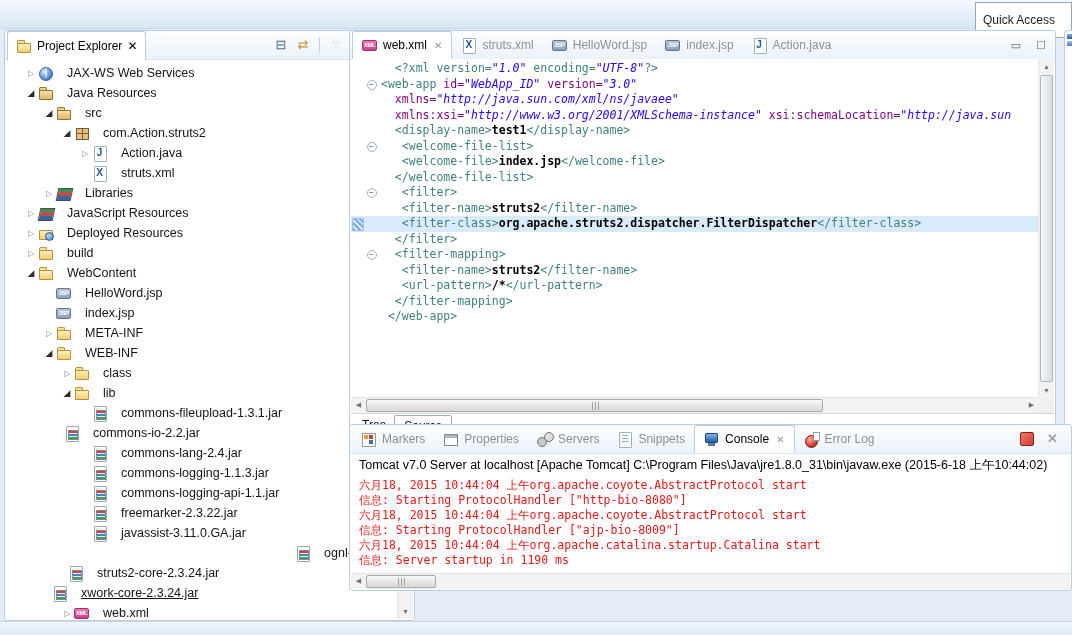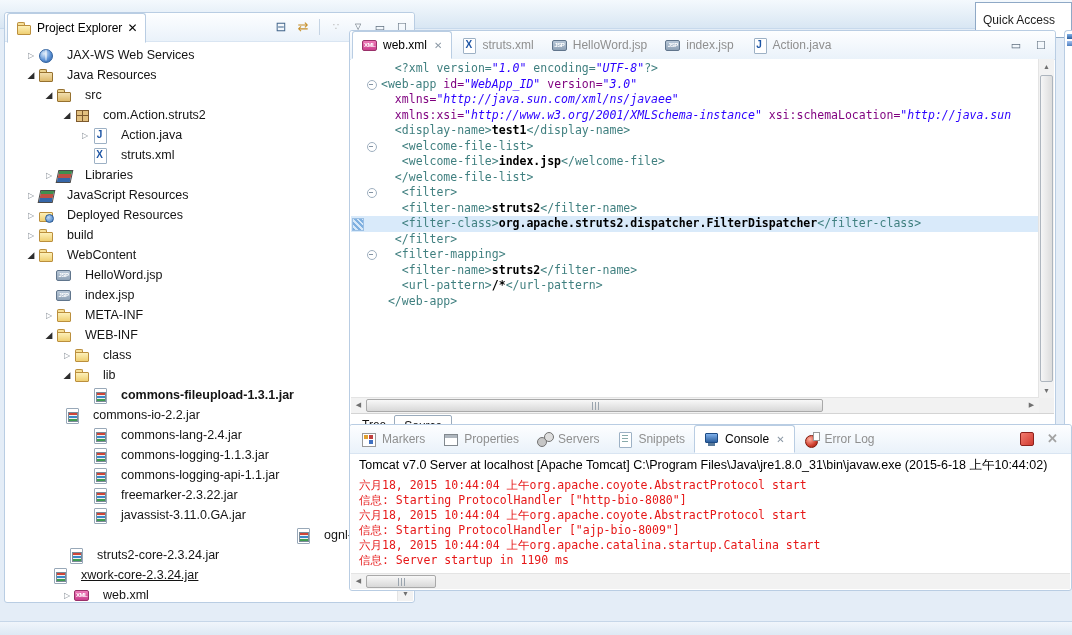--- a/index.html
+++ b/index.html
@@ -24,21 +24,21 @@
   .vtab .close{color:#8b98a5;font-size:10px;margin-left:2px}
   .tool{font-size:11px;color:#50636f;width:16px;text-align:center;line-height:26px}
   .collapse-all-icon{color:#44678c;font-size:13px}
   .link-with-editor-icon{color:#c8922e;font-size:13px}
   .view-menu-dots-icon{color:#b9b9b9;font-size:10px}
   .view-menu-arrow-icon{font-size:8px;color:#55606a}
   .minimize-icon,.maximize-icon{color:#5f6f7f}
   .sep{width:1px;height:16px;background:#c5d4e4;margin:0 2px;align-self:center}
 
   
-  .pe-panel{left:4px;top:12px;width:411px;height:591px}
+  .pe-panel{left:4px;top:30px;width:411px;height:591px}
   .pe-tab{position:absolute;left:2px;top:0;height:28px;display:flex;align-items:center;gap:5px;
           padding:0 8px;background:#fff;border:1px solid #b9cde3;border-bottom:1px solid #fff;
           border-radius:3px 3px 0 0;font-size:12px;color:#000}
   .pe-tools{position:absolute;right:4px;top:0;height:27px;display:flex;align-items:center;gap:6px}
   .pe-tree{position:absolute;left:1px;right:17px;top:29px;bottom:1px;overflow:hidden;padding-top:3px}
   .tree-row{display:flex;align-items:center;height:20px;font-size:12.5px;color:#141414;white-space:nowrap}
   .twisty{width:14px;flex:none;font-size:8px;color:#878f97;text-align:center}
   .twisty.expanded{color:#2d2d2d;font-size:9px}
   .tree-label{margin-left:13px}
 
@@ -285,21 +285,21 @@
       <div class="tree-row" style="padding-left: 54px;">
         <span class="twisty collapsed">▷</span>
         <span class="ic folder-icon"></span>
         <span class="tree-label">class</span>
       </div>
       <div class="tree-row" style="padding-left: 54px;">
         <span class="twisty expanded">◢</span>
         <span class="ic folder-icon"></span>
         <span class="tree-label">lib</span>
       </div>
-      <div class="tree-row" style="padding-left: 72px; font-weight: bold;">
+      <div class="tree-row" style="padding-left: 72px;">
         <span class="twisty leaf"></span>
         <span class="ic jar-icon"></span>
         <span class="tree-label">commons-fileupload-1.3.1.jar</span>
       </div>
       <div class="tree-row" style="padding-left: 44px;">
         <span class="twisty leaf"></span>
         <span class="ic jar-icon"></span>
         <span class="tree-label">commons-io-2.2.jar</span>
       </div>
       <div class="tree-row" style="padding-left: 72px;">
@@ -464,20 +464,25 @@
         </div>
         <div class="crow">
           <span class="cmark"></span>
           <span class="cfold"></span>
           <span class="ctext"><span class="tk-p">   </span><span class="tk-d">&lt;filter-name&gt;</span><span class="tk-t">struts2</span><span class="tk-d">&lt;/filter-name&gt;</span></span>
         </div>
         <div class="crow">
           <span class="cmark"></span>
           <span class="cfold"></span>
           <span class="ctext"><span class="tk-p">   </span><span class="tk-d">&lt;url-pattern&gt;</span><span class="tk-t">/*</span><span class="tk-d">&lt;/url-pattern&gt;</span></span>
+        </div>
+        <div class="crow">
+          <span class="cmark"></span>
+          <span class="cfold"></span>
+          <span class="ctext"><span class="tk-p">  </span><span class="tk-d">&lt;/filter-mapping&gt;</span></span>
         </div>
         <div class="crow">
           <span class="cmark"></span>
           <span class="cfold"></span>
           <span class="ctext"><span class="tk-p"> </span><span class="tk-d">&lt;/web-app&gt;</span></span>
         </div>
       </div>
     <div class="ed-vscroll">
       <div class="sb-btn">▲</div>
       <div class="sb-thumb-v ed-vthumb"></div>

